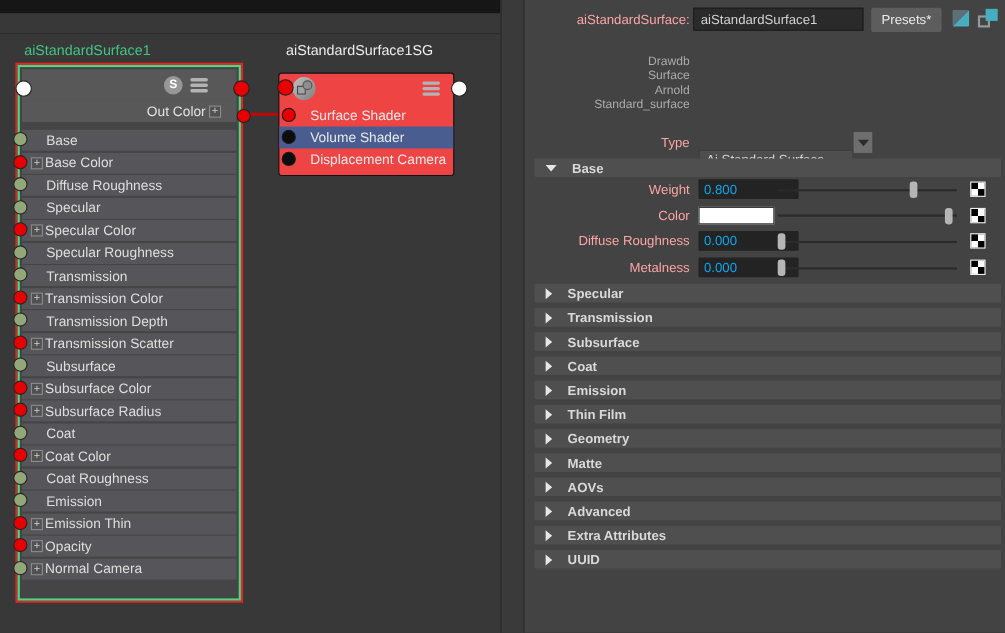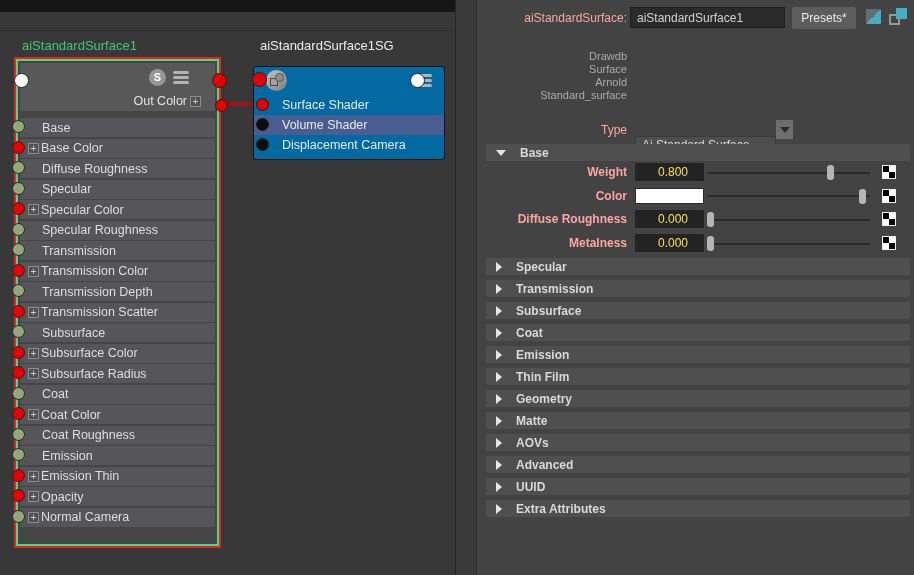--- a/index.html
+++ b/index.html
@@ -38,21 +38,21 @@
   .plus { width:11px; height:11px; margin-right:2px; margin-left:-14px; border:1px solid #8d8d8d;
     background:#515151; color:#cfcfcf; font-size:10px; line-height:9px; text-align:center; flex:none; }
   .outplus { width:11px; height:11px; border:1px solid #8d8d8d; background:#515151; color:#cfcfcf;
     font-size:10px; line-height:9px; text-align:center; margin-left:3px; }
   .port { position:absolute; width:15px; height:15px; border-radius:50%; border:1.5px solid #242424; }
   .port.white { background:#fdfdfd; }
   .port.redbig { background:#e80000; }
   .odot { position:absolute; width:13px; height:13px; border-radius:50%; border:1.5px solid #242424; background:#e80000; }
 
   
-  #node2 { position:absolute; left:253px; top:66px; width:192px; height:94px; background:#0369a1;
+  #node2 { position:absolute; left:253px; top:66px; width:160px; height:94px; background:#ef4444;
     border:1px solid #10131a; border-radius:3px; }
   #n2-header { position:absolute; left:0; right:0; top:0; height:27px; display:flex;
     align-items:center; justify-content:space-between; padding:0 12px; }
   .sg-ball { width:21px; height:21px; border-radius:50%;
     background:linear-gradient(135deg,#c2c2c2,#7e7e7e); position:relative; }
   .sg-ball .sq { position:absolute; left:4px; top:8px; width:8px; height:8px; background:#a2a2a2;
     border:1.5px solid #4a4a4a; }
   .sg-ball .ci { position:absolute; right:3px; top:3px; width:9px; height:9px; border-radius:50%;
     background:#8e8e8e; border:1.5px solid #555; }
   .srow { position:relative; height:20px; display:flex; align-items:center; padding-left:28px;
@@ -102,23 +102,23 @@
 
   .sect-header { position:relative; left:9px; width:424px; height:17px; background:#4f4f4f;
     border-radius:1px; display:flex; align-items:center; gap:14px; padding-left:10px;
     color:#d9d9d9; font-weight:bold; }
   #base-header { position:absolute; top:144px; }
   #sections { position:absolute; left:0; top:258px; width:437px; }
   #sections .sect-header { margin-bottom:5px; }
 
   #base-params { position:absolute; left:0; top:163px; width:437px; }
   .prow { position:relative; height:19px; margin-bottom:4.7px; }
-  .prow .rlabel { top:2px;font-weight:bold; }
-  .pval { position:absolute; left:158px; top:0; width:69px; height:18px; background:#232323;
-    color:#fde047; line-height:18px; padding-left:23px; border-radius:1px; }
+  .prow .rlabel { top:2px; }
+  .pval { position:absolute; left:158px; top:0; width:91px; height:18px; background:#232323;
+    color:#0ea5e9; line-height:18px; padding-left:5px; border-radius:1px; }
   .pswatch { position:absolute; left:158px; top:1px; width:69px; height:16px; border:1px solid #2a2a2a; }
   .pslider { position:absolute; left:230px; top:0; width:163px; height:19px; }
   .pslider .track { position:absolute; left:0; right:0; top:8.5px; height:2px; background:#2b2b2b; }
   .pslider .handle { position:absolute; top:2px; width:7px; height:15px; background:#b5b5b5;
     border-radius:3px; }
   .pchecker { position:absolute; left:405px; top:2px; width:14px; height:14px;
     border:1px solid #ededed;
     background:conic-gradient(#fff 0 25%, #000 0 50%, #fff 0 75%, #000 0); }
 </style>
 </head>
@@ -431,21 +431,21 @@
 
   <div class="sect-header">
     <span class="tri-right"></span>
     <span class="slabel">Advanced</span>
   </div>
 
 
 
   <div class="sect-header">
     <span class="tri-right"></span>
+    <span class="slabel">Extra Attributes</span>
+  </div>
+
+  <div class="sect-header">
+    <span class="tri-right"></span>
     <span class="slabel">UUID</span>
   </div>
-
-  <div class="sect-header">
-    <span class="tri-right"></span>
-    <span class="slabel">Extra Attributes</span>
-  </div>
 </div>
 </div>
 
 </body></html>

